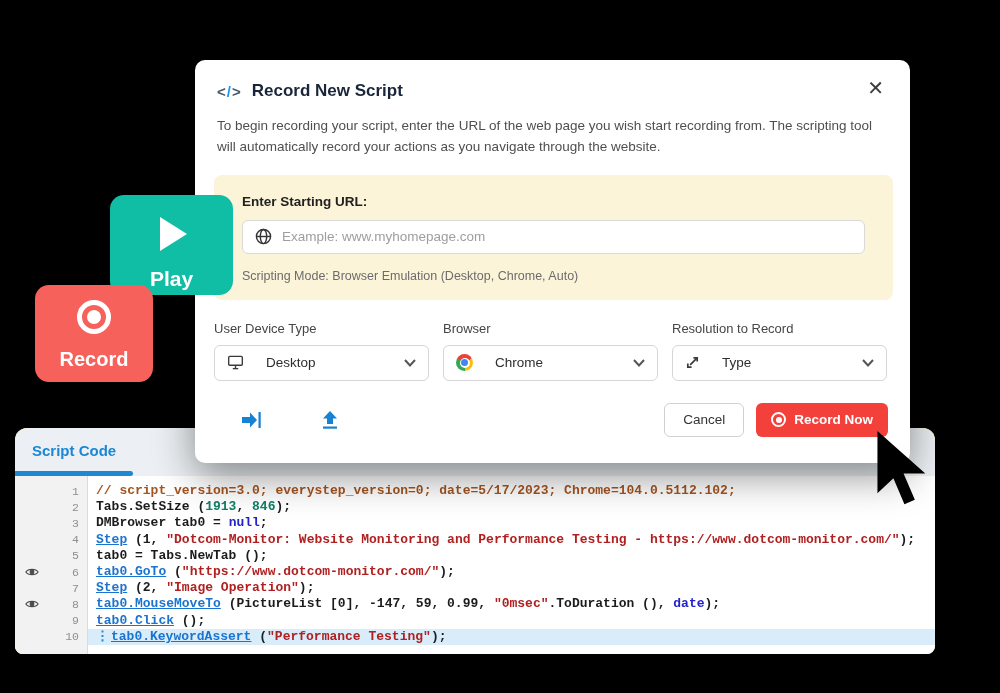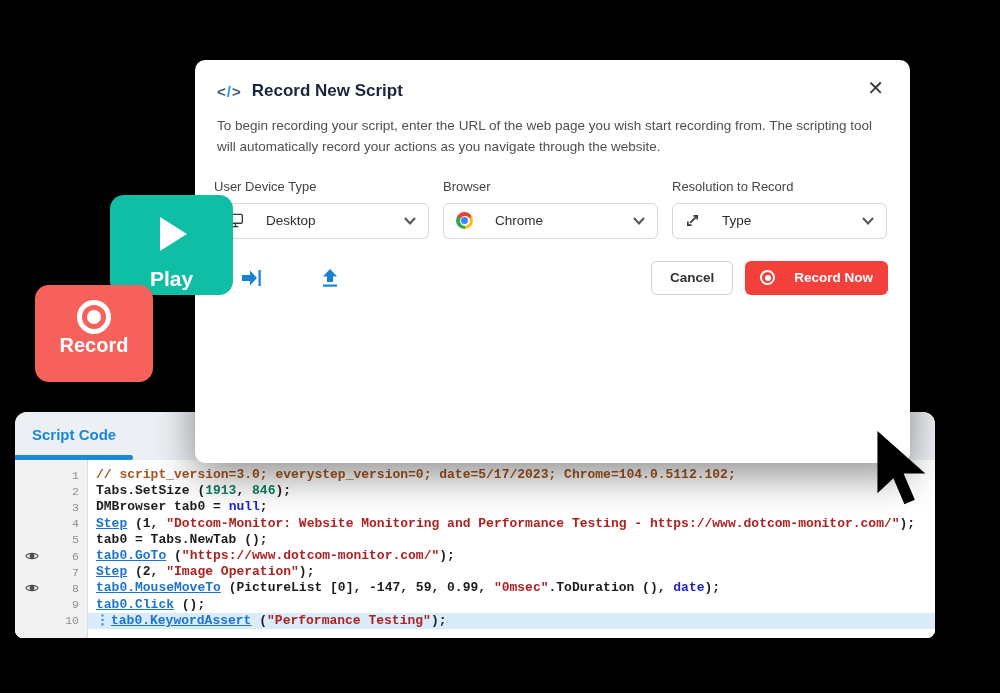--- a/index.html
+++ b/index.html
@@ -6,21 +6,21 @@
   html,body { width:1000px; height:693px; }
   body {
     background:#000;
     position:relative;
     overflow:hidden;
     font-family:"Liberation Sans", sans-serif;
   }
 
   
   .script-panel {
-    position:absolute; left:15px; top:412px; width:920px; height:226px;
+    position:absolute; left:15px; top:428px; width:920px; height:226px;
     background:#fde047; border-radius:12px 12px 8px 8px; overflow:hidden;
   }
   .tabbar {
     position:relative; height:48px; background:#ecf0f4;
   }
   .tab-label {
     position:absolute; left:17px; top:14px;
     font-size:15px; font-weight:700; color:#1a87d6;
   }
   .tab-underline {
@@ -96,28 +96,28 @@
   .dd-chevron { margin-left:auto; line-height:0; }
 
   .m-footer {
     display:flex; align-items:center; margin:22px 22px 0 45px;
   }
   .foot-icon { line-height:0; cursor:pointer; }
   .foot-icon + .foot-icon { margin-left:58px; }
   .btn-cancel {
     margin-left:auto; height:34px; padding:0 18px;
     background:#fff; border:1px solid #d0d0d0; border-radius:6px;
-    font-size:13.5px; font-weight:700; color:#333; display:flex; align-items:center;
+    font-size:13.5px; font-weight:400; color:#333; display:flex; align-items:center;
     cursor:pointer;
   }
   .btn-record-now {
     margin-left:12px; height:34px; padding:0 15px;
     background:#f3403b; border:none; border-radius:6px;
     font-size:13.5px; font-weight:700; color:#fff;
-    display:flex; align-items:center; gap:19px; cursor:pointer;
+    display:flex; align-items:center; gap:8px; cursor:pointer;
   }
   .rec-ring-sm {
     width:15px; height:15px; border:2px solid #fff; border-radius:50%;
     display:flex; align-items:center; justify-content:center;
   }
   .rec-dot-sm { width:6px; height:6px; background:#fff; border-radius:50%; }
 
   
   .play-btn {
     position:absolute; left:110px; top:195px; width:123px; height:100px;
@@ -136,21 +136,21 @@
     position:absolute; left:35px; top:285px; width:118px; height:97px;
     background:#f7615b; border-radius:14px; cursor:pointer;
   }
   .rec-ring-lg {
     position:absolute; left:42px; top:15px; width:34px; height:34px;
     border:5px solid #fff; border-radius:50%;
     display:flex; align-items:center; justify-content:center;
   }
   .rec-dot-lg { width:14px; height:14px; background:#fff; border-radius:50%; }
   .record-label {
-    position:absolute; bottom:25px; width:100%; text-align:center;
+    position:absolute; bottom:11px; width:100%; text-align:center;
     color:#fff; font-size:20px; font-weight:700;
   }
 
   
   .cursor { position:absolute; left:876px; top:428px; z-index:100; pointer-events:none; }
 
   
   .chrome-logo {
     width:17px; height:17px; border-radius:50%;
     background:conic-gradient(from -60deg, #ea4335 0 120deg, #fbbc05 120deg 240deg, #34a853 240deg 360deg);
@@ -235,20 +235,32 @@
 
 <div class="modal">
   <div class="m-header">
     <span class="code-tag-icon">&lt;<span class="slash">/</span>&gt;</span>
     <span class="m-title">Record New Script</span>
     <span class="close-x">✕</span>
   </div>
 
   <div class="m-desc">To begin recording your script, enter the URL of the web page you wish start recording from. The scripting tool will automatically record your actions as you navigate through the website.</div>
 
+  <div class="url-panel">
+    <div class="url-label">Enter Starting URL:</div>
+    <div class="url-input-wrap">
+      <svg width="17" height="17" viewBox="0 0 24 24" fill="none" stroke="#333" stroke-width="2">
+        <circle cx="12" cy="12" r="10"></circle>
+          <ellipse cx="12" cy="12" rx="4.5" ry="10"></ellipse>
+          <line x1="2" y1="12" x2="22" y2="12"></line>
+      </svg>
+      <input type="text" placeholder="Example: www.myhomepage.com" style="">
+    </div>
+    <div class="scripting-mode">Scripting Mode: Browser Emulation (Desktop, Chrome, Auto)</div>
+  </div>
 
   <div class="dd-row">
     <div class="dd-group">
       <div class="dd-label">User Device Type</div>
       <div class="dd-box">
         <svg width="17" height="15" viewBox="0 0 24 22" fill="none" stroke="#3a3a3a" stroke-width="2">
           <rect x="2" y="2" width="20" height="13" rx="1.5"></rect>
             <line x1="8" y1="20" x2="16" y2="20"></line>
             <line x1="12" y1="15" x2="12" y2="20"></line>
         </svg>

